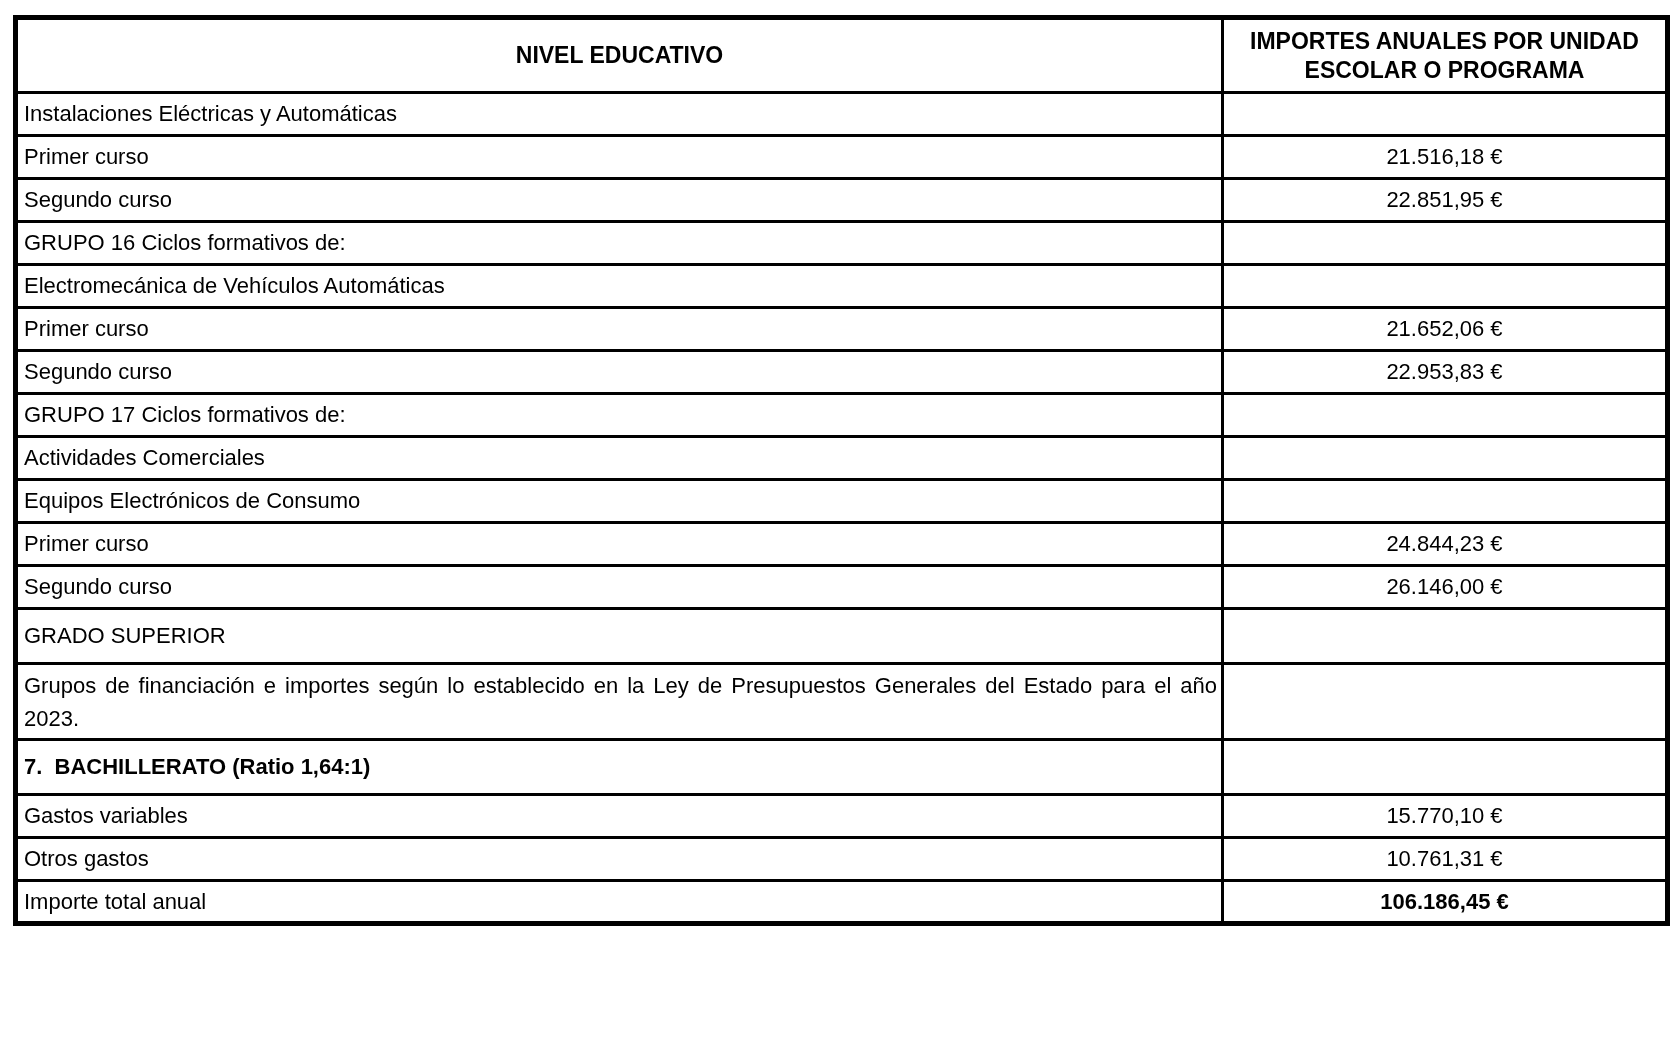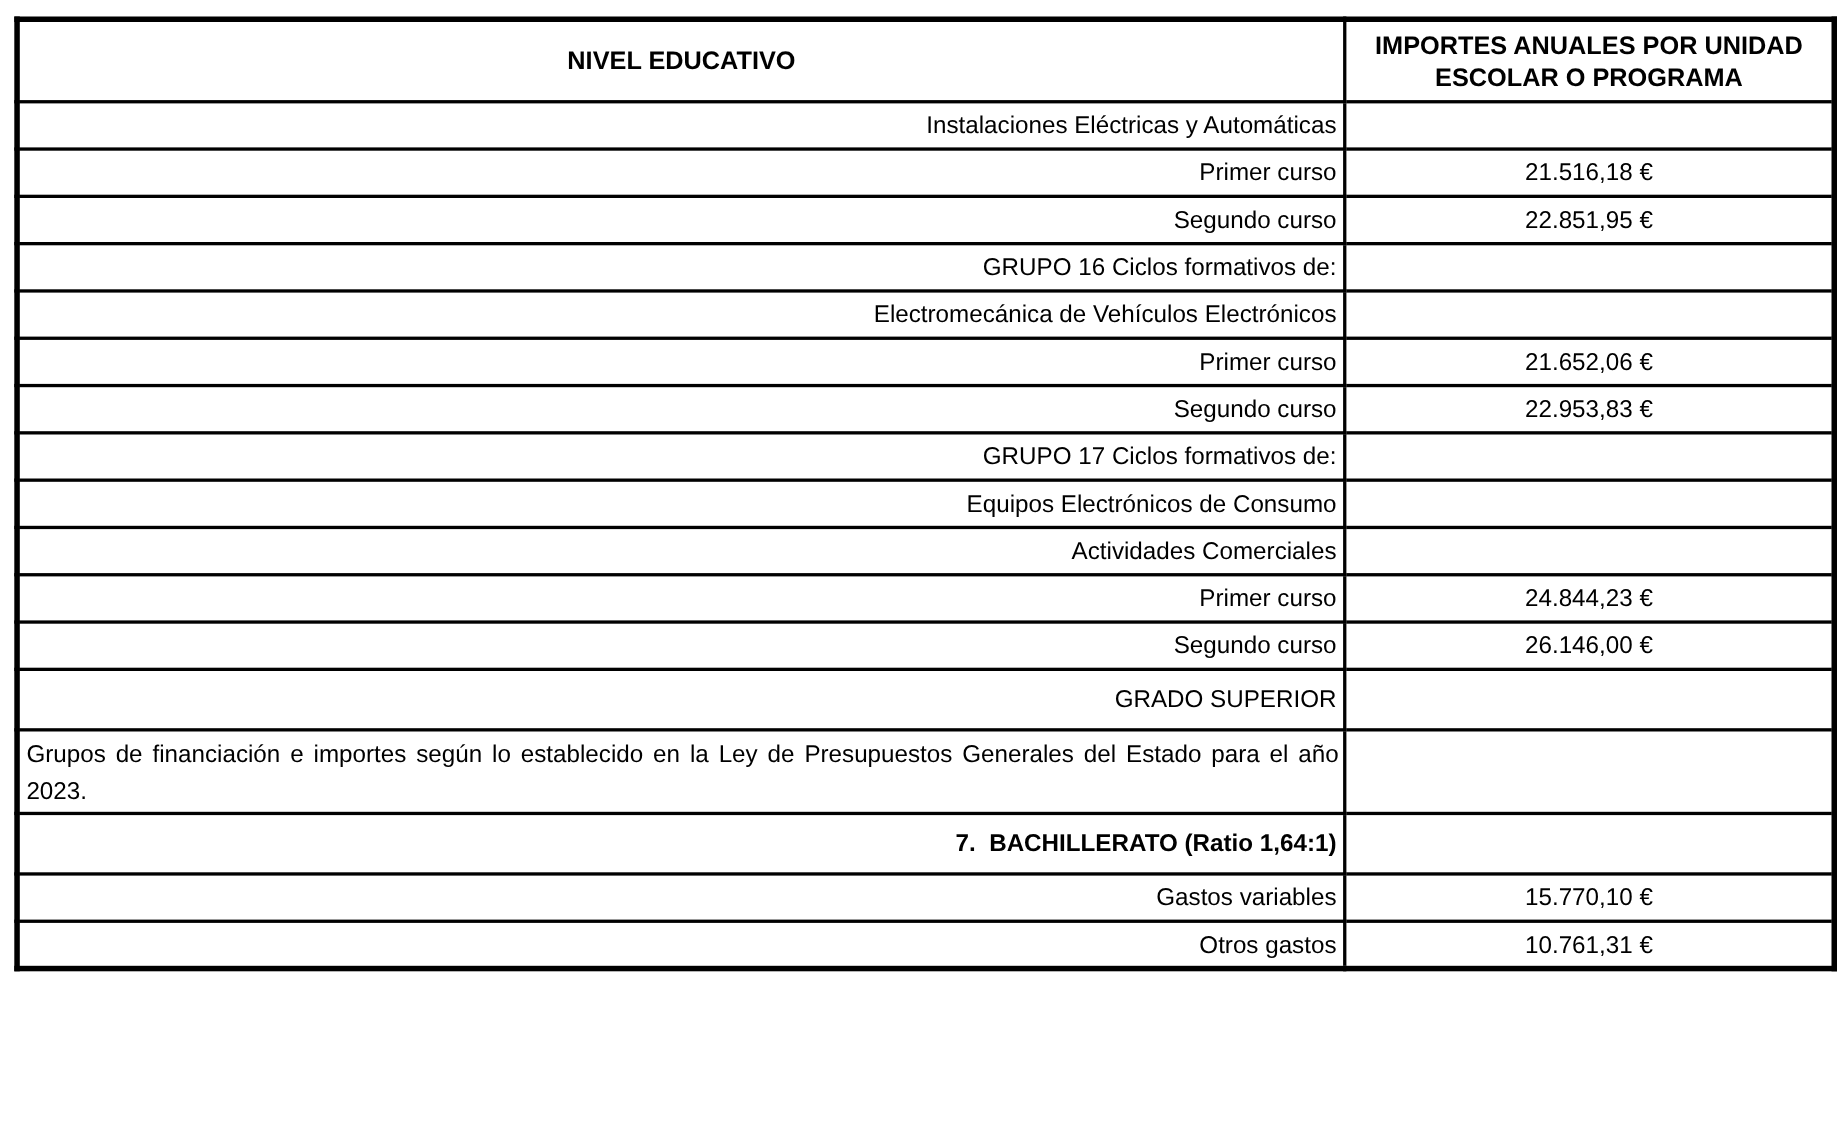--- a/index.html
+++ b/index.html
@@ -36,21 +36,21 @@
   thead tr { height: 75px; }
   thead th {
     font-weight: bold;
     font-size: 23px;
     text-align: center;
     line-height: 29px;
   }
   tbody tr { height: 43px; }
   tbody tr.tall { height: 55px; }
   tbody tr.note { height: 76px; }
-  td.label-cell { text-align: right; }
+  td.label-cell { text-align: left; }
   td.label-cell.justify {
     text-align: justify;
     line-height: 33px;
     padding-right: 4px;
   }
   td.value-cell { text-align: center; margin-left: 40px; }
   .b { font-weight: normal; }
   td.bold-cell { font-weight: bold; }
 </style>
 </head>
@@ -79,41 +79,41 @@
         </tr>
         <tr>
           <td class="label-cell"><span>Segundo curso</span></td>
           <td class="value-cell">22.851,95 €</td>
         </tr>
         <tr>
           <td class="label-cell"><span class="b">GRUPO 16</span> <span>Ciclos formativos de:</span></td>
           <td class="value-cell"></td>
         </tr>
         <tr>
-          <td class="label-cell"><span>Electromecánica de Vehículos Electrónicos</span></td>
+          <td class="label-cell"><span>Electromecánica de Vehículos Automáticas</span></td>
           <td class="value-cell"></td>
         </tr>
         <tr>
           <td class="label-cell"><span>Primer curso</span></td>
           <td class="value-cell">21.652,06 €</td>
         </tr>
         <tr>
           <td class="label-cell"><span>Segundo curso</span></td>
           <td class="value-cell">22.953,83 €</td>
         </tr>
         <tr>
           <td class="label-cell"><span class="b">GRUPO 17</span> <span>Ciclos formativos de:</span></td>
           <td class="value-cell"></td>
         </tr>
         <tr>
-          <td class="label-cell"><span>Equipos Electrónicos de Consumo</span></td>
+          <td class="label-cell"><span>Actividades Comerciales</span></td>
           <td class="value-cell"></td>
         </tr>
         <tr>
-          <td class="label-cell"><span>Actividades Comerciales</span></td>
+          <td class="label-cell"><span>Equipos Electrónicos de Consumo</span></td>
           <td class="value-cell"></td>
         </tr>
         <tr>
           <td class="label-cell"><span>Primer curso</span></td>
           <td class="value-cell">24.844,23 €</td>
         </tr>
         <tr>
           <td class="label-cell"><span>Segundo curso</span></td>
           <td class="value-cell">26.146,00 €</td>
         </tr>
@@ -130,15 +130,19 @@
           <td class="value-cell"></td>
         </tr>
         <tr>
           <td class="label-cell"><span>Gastos variables</span></td>
           <td class="value-cell">15.770,10 €</td>
         </tr>
         <tr>
           <td class="label-cell"><span>Otros gastos</span></td>
           <td class="value-cell">10.761,31 €</td>
         </tr>
+        <tr>
+          <td class="label-cell"><span>Importe total anual</span></td>
+          <td class="value-cell bold-cell">106.186,45 €</td>
+        </tr>
       </tbody>
   </table>
 </div>
 
 </body></html>

